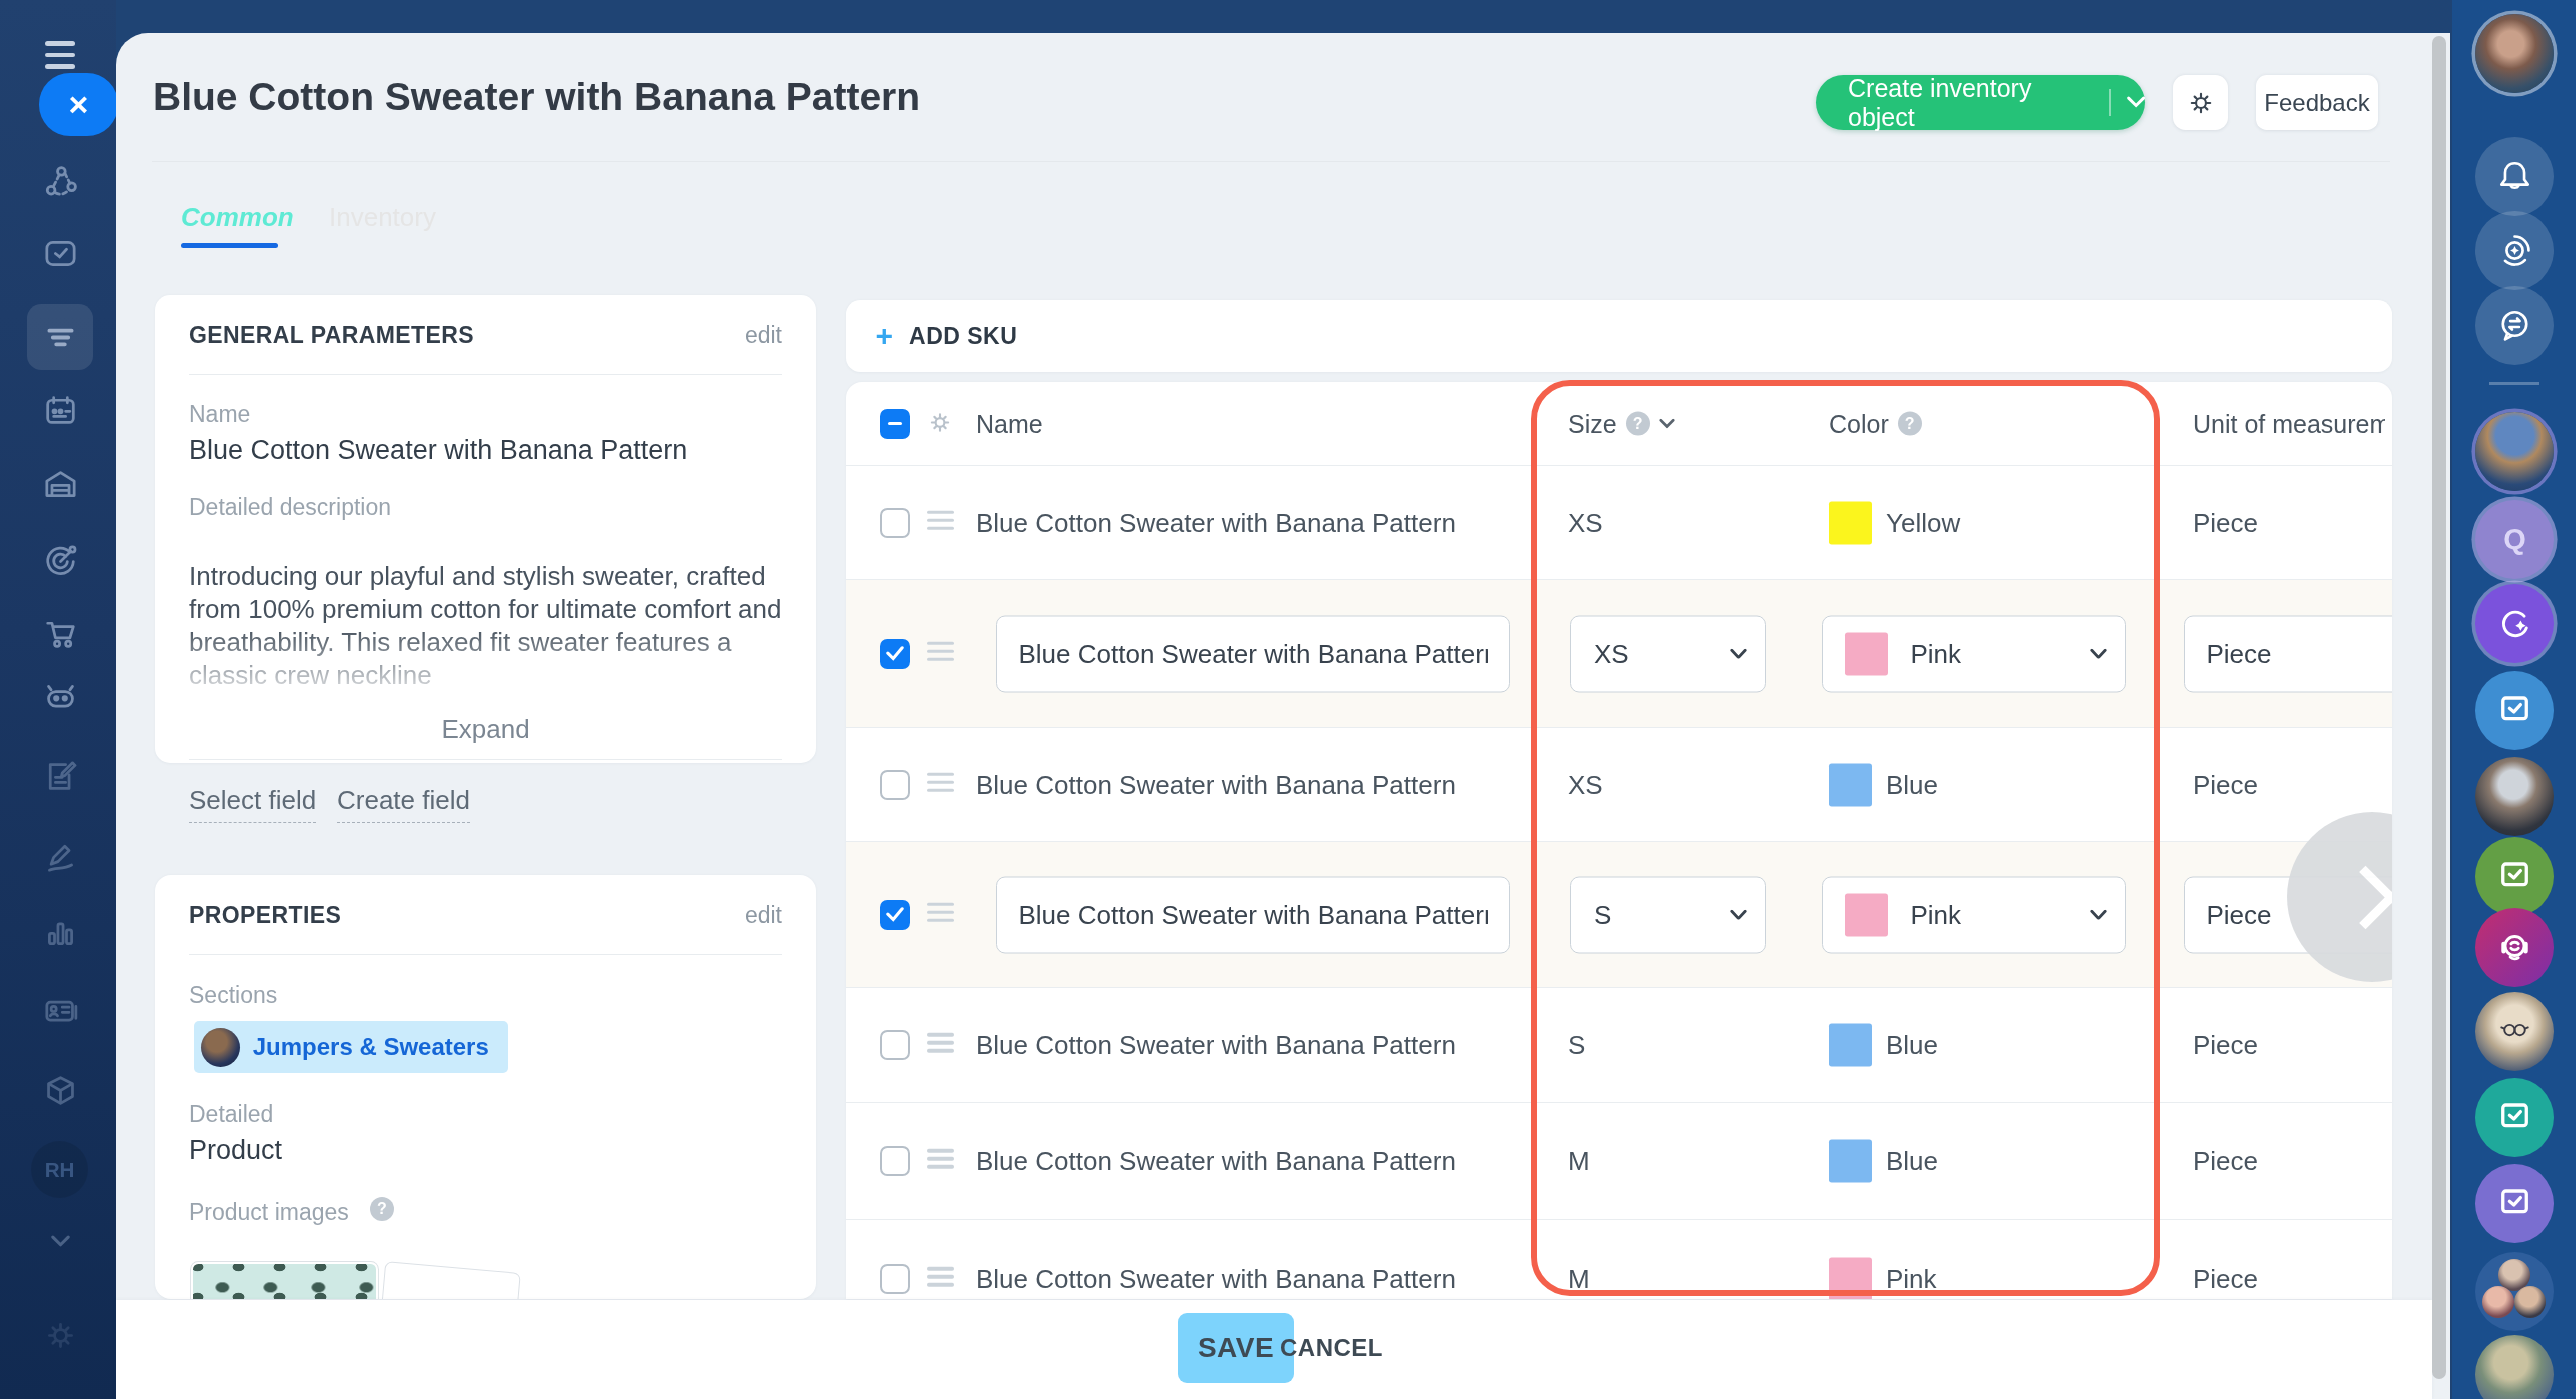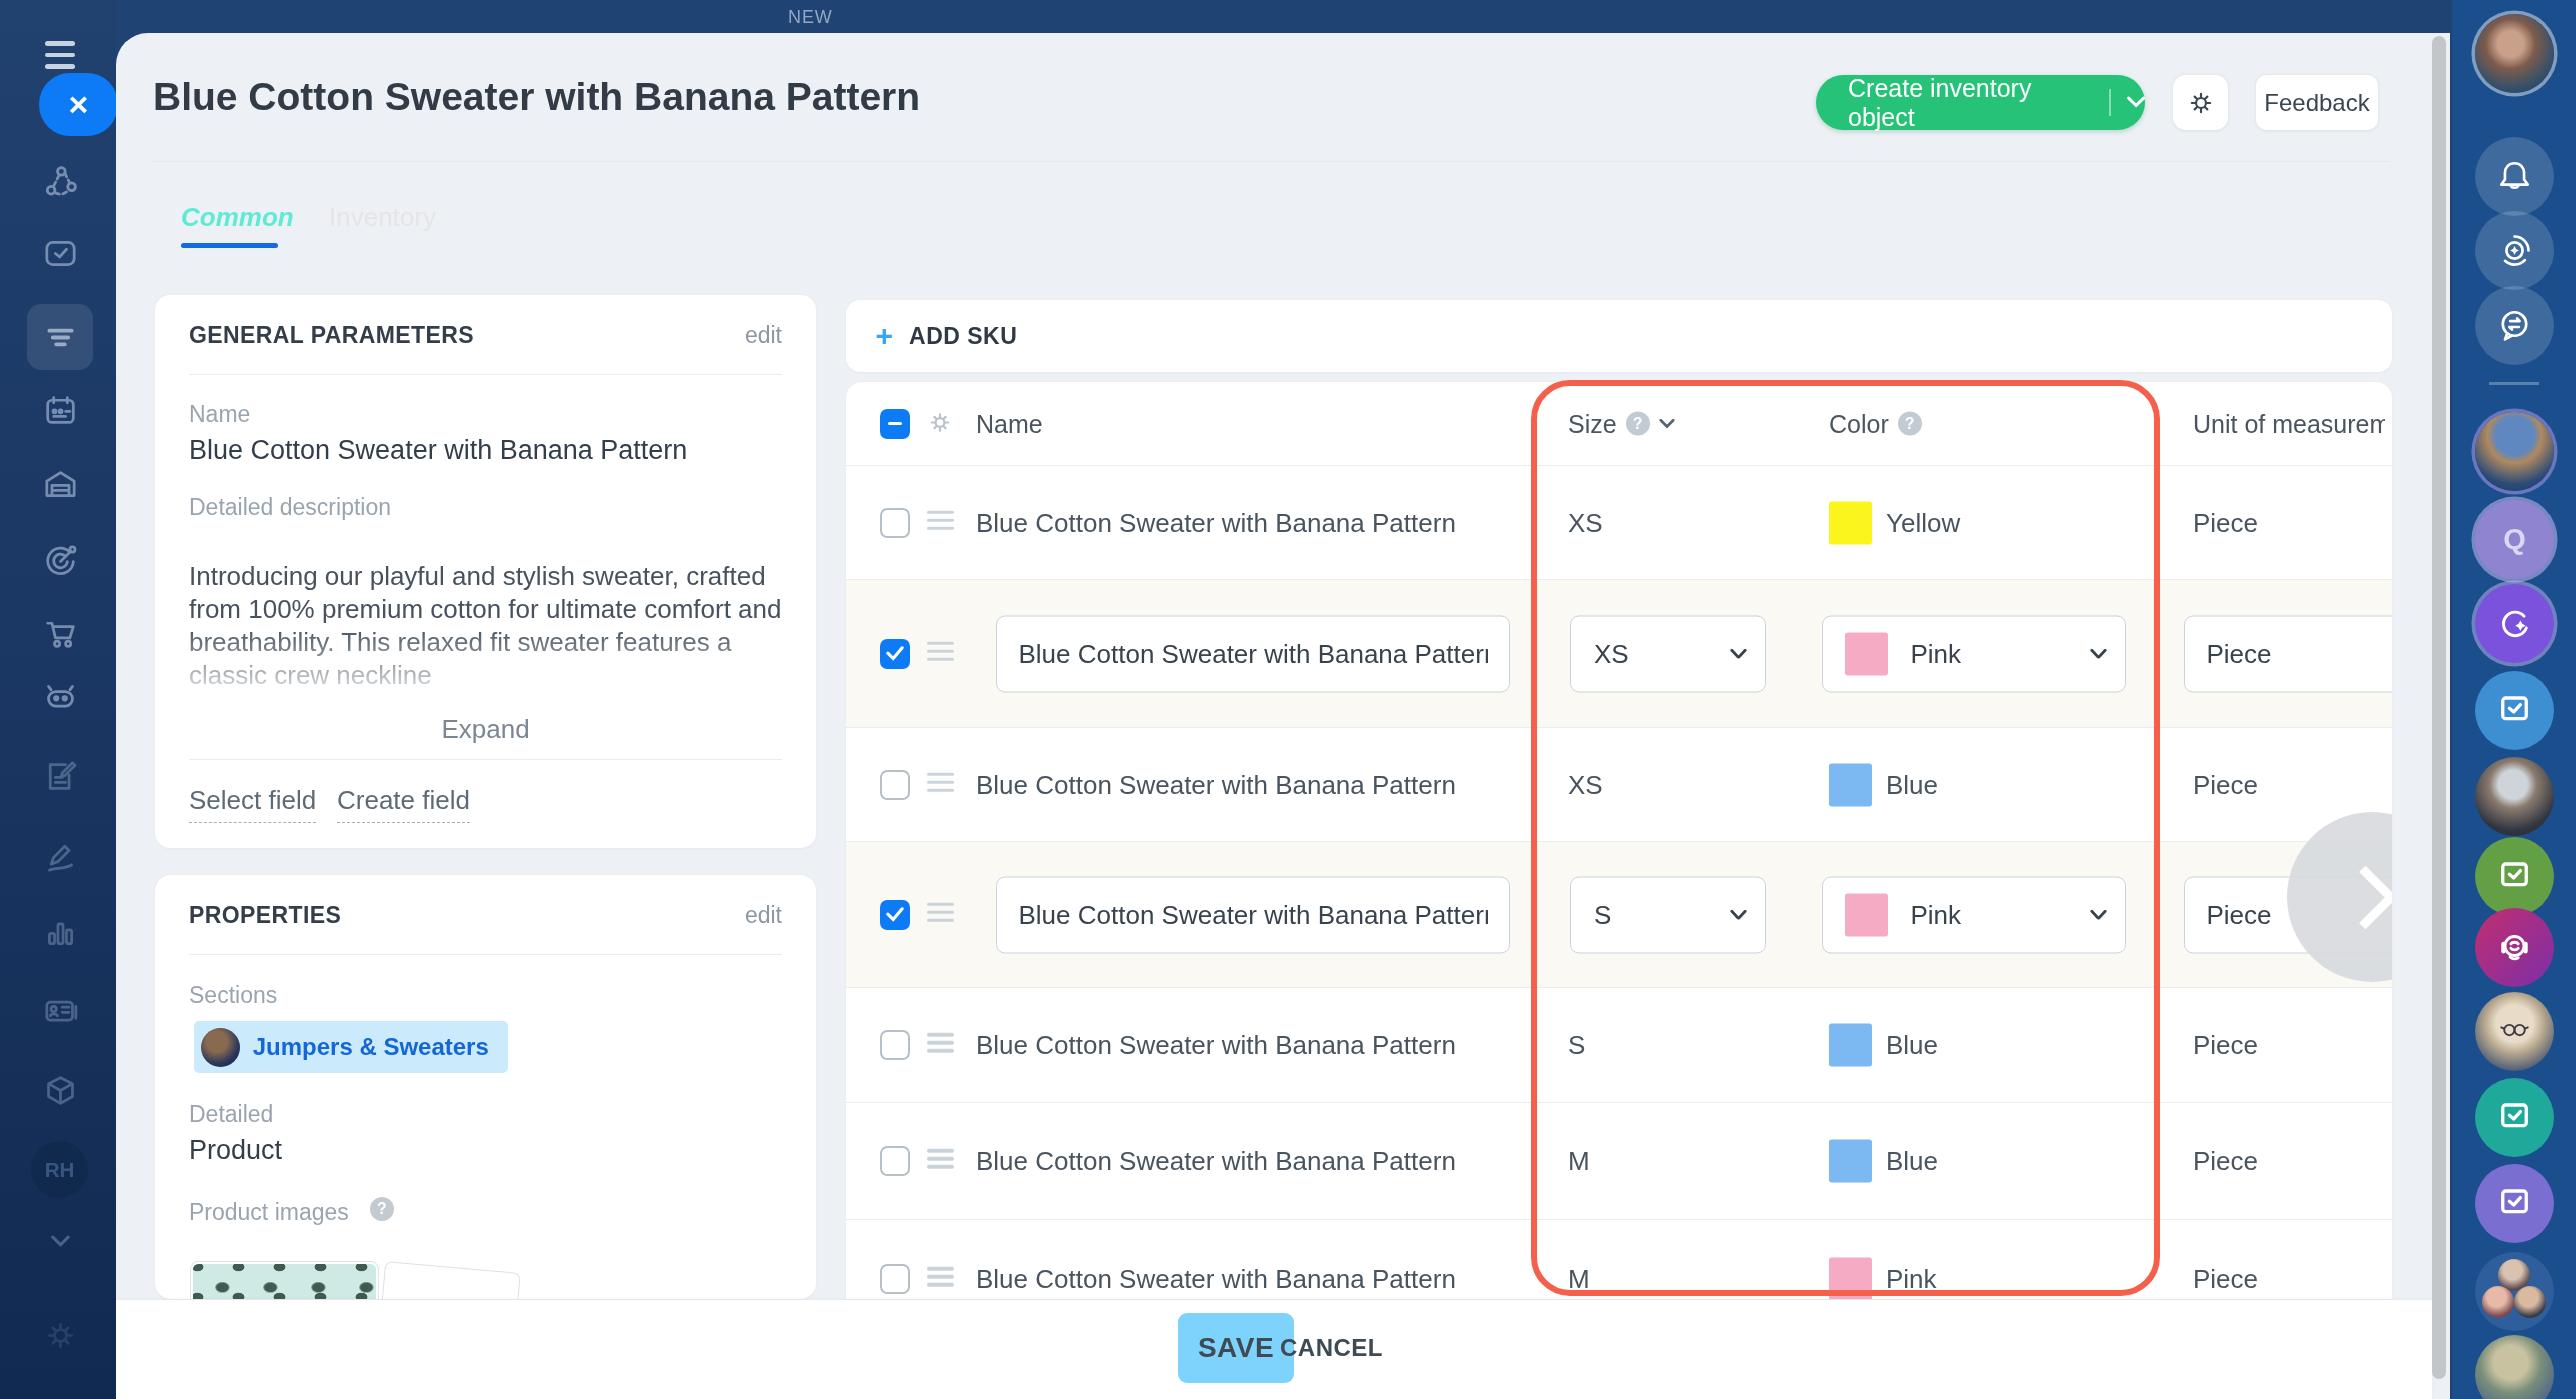--- a/index.html
+++ b/index.html
@@ -93,23 +93,20 @@
   .avring{box-shadow:0 0 0 3.6px rgba(255,255,255,.45);}
   .rail-div{left:2489px;width:50px;height:2.7px;background:rgba(255,255,255,.28);z-index:51;}
   .qtxt{font-size:29px;font-weight:700;color:#DCD6F7;}
   .grp i{position:absolute;border-radius:50%;background:radial-gradient(circle at 45% 35%,#d9c2b0 0 35%,#5a4a52 70%);}
 </style>
 </head>
 <body>
 
 <div id="stage">
 
-  <div class="abs topstrip">
-    <span class="abs new-badge">NEW</span>
-  </div>
 
   <aside class="abs leftbar">
     <div class="abs hamb" style="left:45px;top:41px;">
         <i></i>
         <i></i>
         <i></i>
       </div>
     <div class="abs licon" style="top:149px;">
       <svg viewBox="0 0 48 48" fill="none" stroke="#8DA2C2" stroke-width="3.2" stroke-linecap="round">
           <circle cx="13" cy="33" r="4.5"></circle>
@@ -235,21 +232,21 @@
   <div class="abs btn-feedback" style="z-index:11;">
     <span>Feedback</span>
   </div>
 
   <div class="abs hdr-divider" style="z-index:11;"></div>
 
   <div class="abs tab on" style="left:181px;z-index:11;">Common</div>
   <div class="abs tab off" style="left:329px;z-index:11;">Inventory</div>
   <div class="abs tab-underline" style="z-index:11;"></div>
 
-  <section class="abs card" style="left:155px;top:295px;width:661px;height:553px;z-index:12;border-radius:15px;">
+  <section class="abs card" style="left:155px;top:295px;width:661px;height:468px;z-index:12;border-radius:15px;">
     <div class="abs p-head">GENERAL PARAMETERS</div>
     <div class="abs p-edit">edit</div>
     <div class="abs p-div" style="top:79px;"></div>
     <div class="abs lab" style="left:34px;top:106px;">Name</div>
     <div class="abs val" style="left:34px;top:140px;">Blue Cotton Sweater with Banana Pattern</div>
     <div class="abs lab" style="left:34px;top:199px;">Detailed description</div>
     <div class="abs desc">Introducing our playful and stylish sweater, crafted from 100% premium cotton for ultimate comfort and breathability. This relaxed fit sweater features a classic crew neckline</div>
     <div class="abs desc-fade"></div>
     <div class="abs expand">Expand</div>
     <div class="abs p-div" style="top:464px;"></div>

